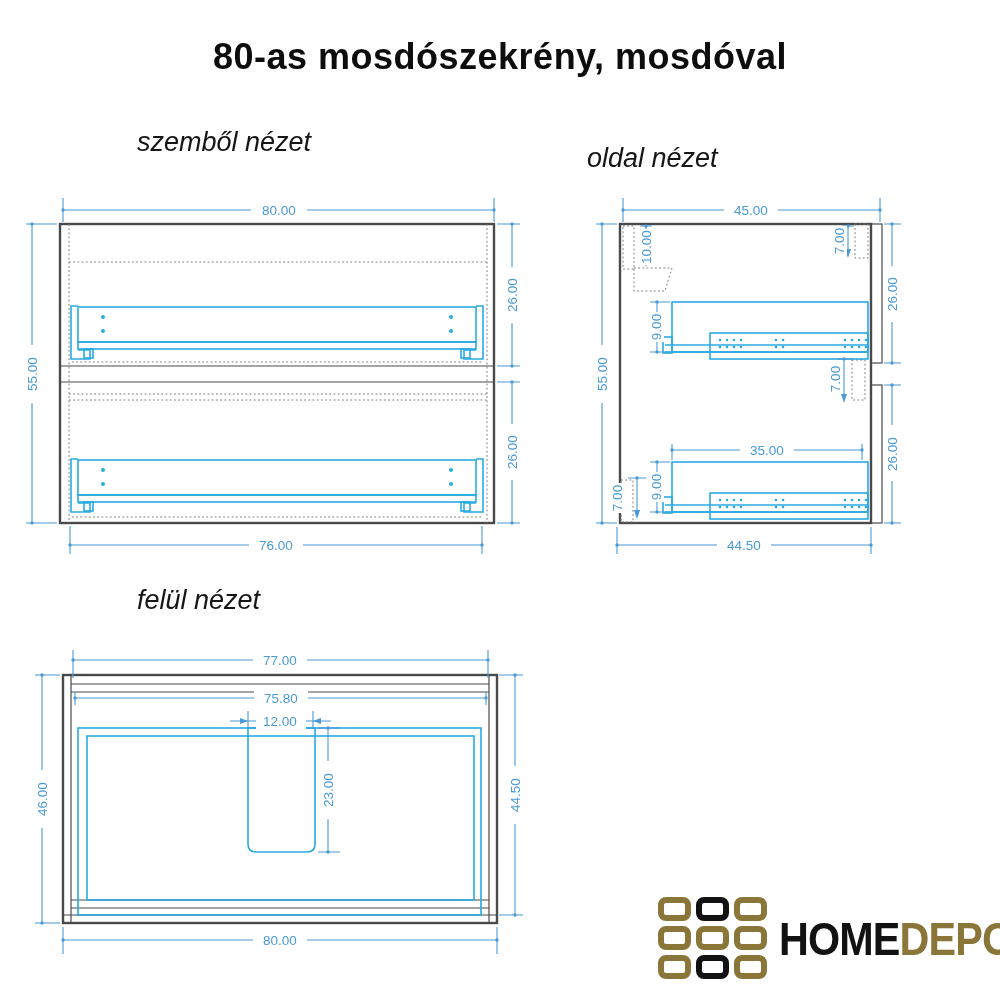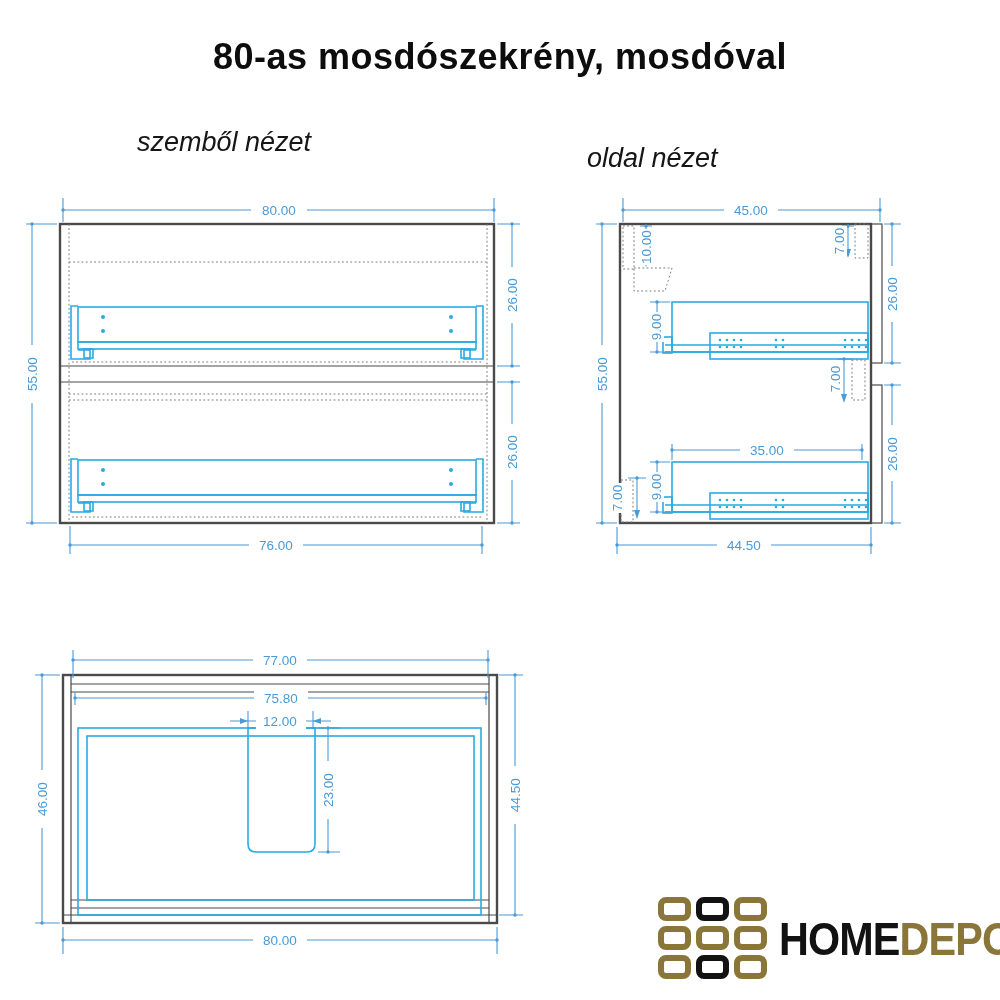--- a/index.html
+++ b/index.html
@@ -51,20 +51,21 @@
   .logo-text .depo{color:var(--logo-gold);}
 </style>
 </head>
 <body>
 
 <div class="stage">
 
   <div class="main-title">80-as mosdószekrény, mosdóval</div>
   <div class="vlabel front">szemből nézet</div>
   <div class="vlabel side">oldal nézet</div>
+  <div class="vlabel topv">felül nézet</div>
 
   <svg width="1000" height="1000" viewBox="0 0 1000 1000">
 
     <g>
       <rect class="dk2" x="60" y="224" width="434" height="299"></rect>
       <path class="dt" d="M69,224 V523 M487,224 V523 M69,262 H487 M72,362 H482 M69,394 H487 M69,400 H487 M72,517 H482"></path>
       <path class="dk" d="M60,366 H494 M60,382 H494"></path>
 
       <g id="fvD">
         <rect class="cy" x="78" y="307" width="398" height="35" fill="#fff"></rect>

